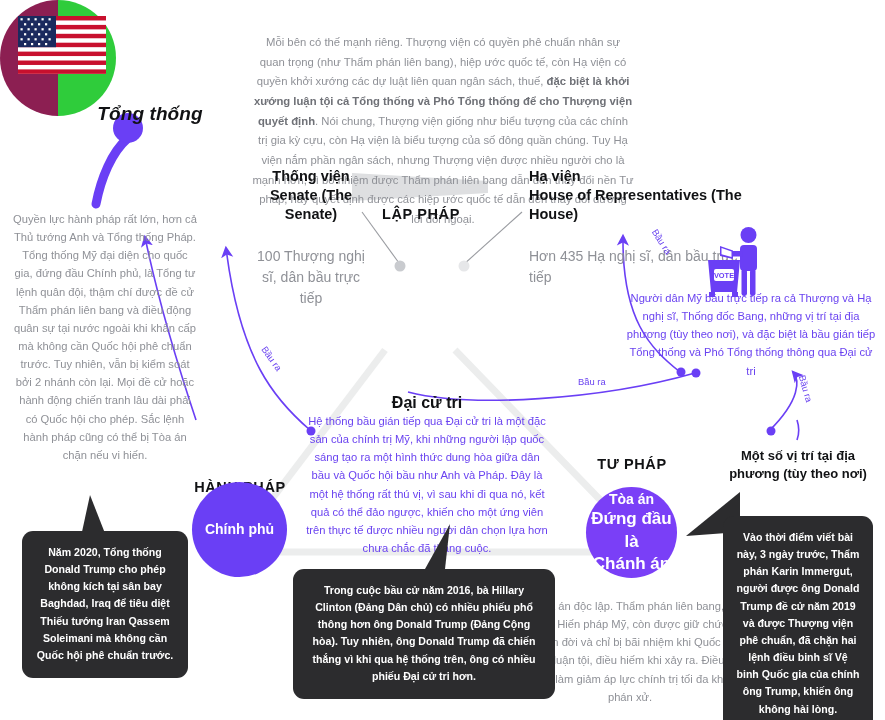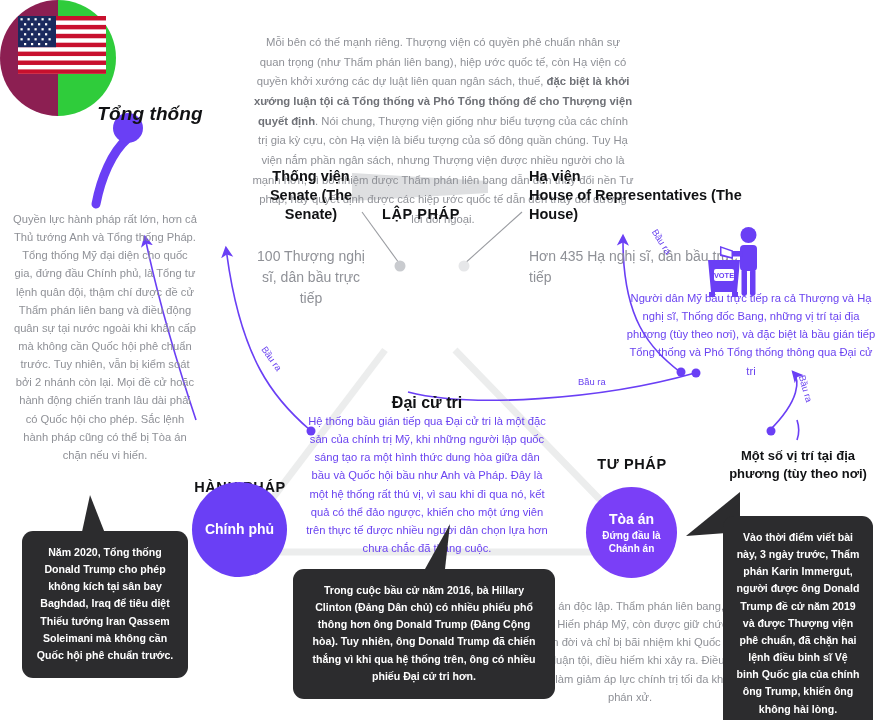--- a/index.html
+++ b/index.html
@@ -48,21 +48,21 @@
   .toptext b { color:#6f7177; font-weight:bold; }
   .local-title {
     font-size:13px; font-weight:bold; color:#111214; text-align:center; line-height:1.42;
   }
 
   
   .circle { border-radius:50%; display:flex; flex-direction:column;
             align-items:center; justify-content:center; color:#fff;
             text-align:center; }
   .circle .c1 { font-size:14px; font-weight:bold; line-height:1.3; }
-  .circle .c2 { font-size:10px; font-weight:bold; line-height:1.3; }
+  .circle .c2 { font-size:17px; font-weight:bold; line-height:1.3; }
 
   
   #congress-pie {
     left:362px; top:245px; width:116px; height:116px;
     z-index:5; border-radius:50%;
     background: linear-gradient(90deg, #8c1f52 0 50%, #2fcc3b 50% 100%);
     display:flex; flex-direction:column; align-items:center; justify-content:center;
     color:#fff; text-align:center;
   }
   #congress-pie .c1 { font-size:14.5px; font-weight:bold; }

